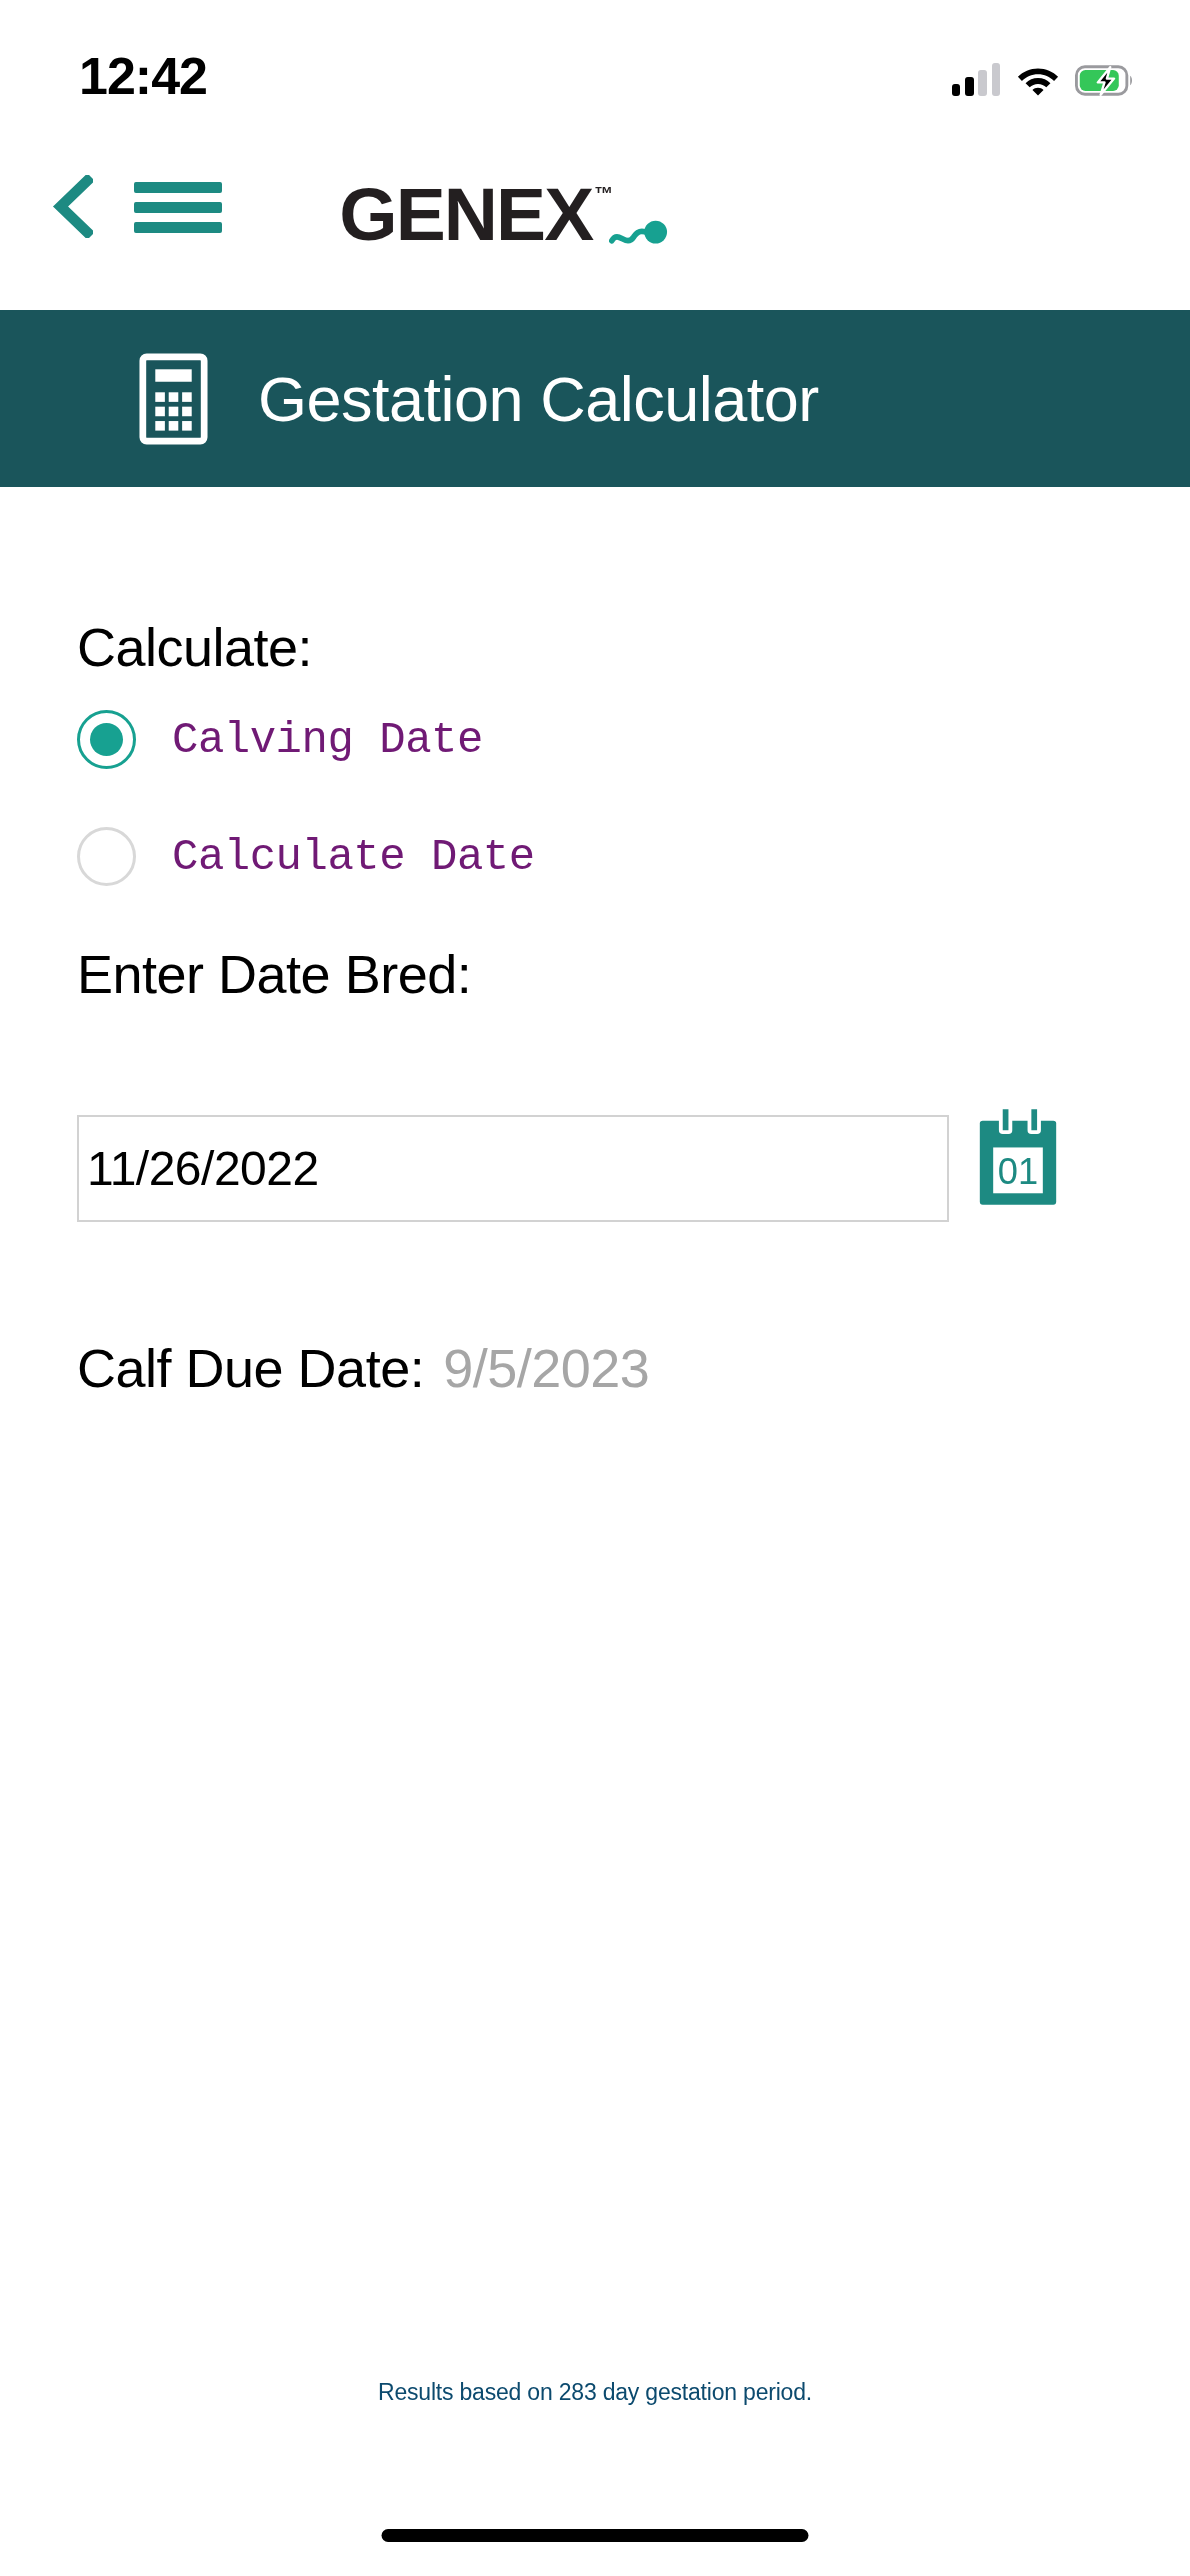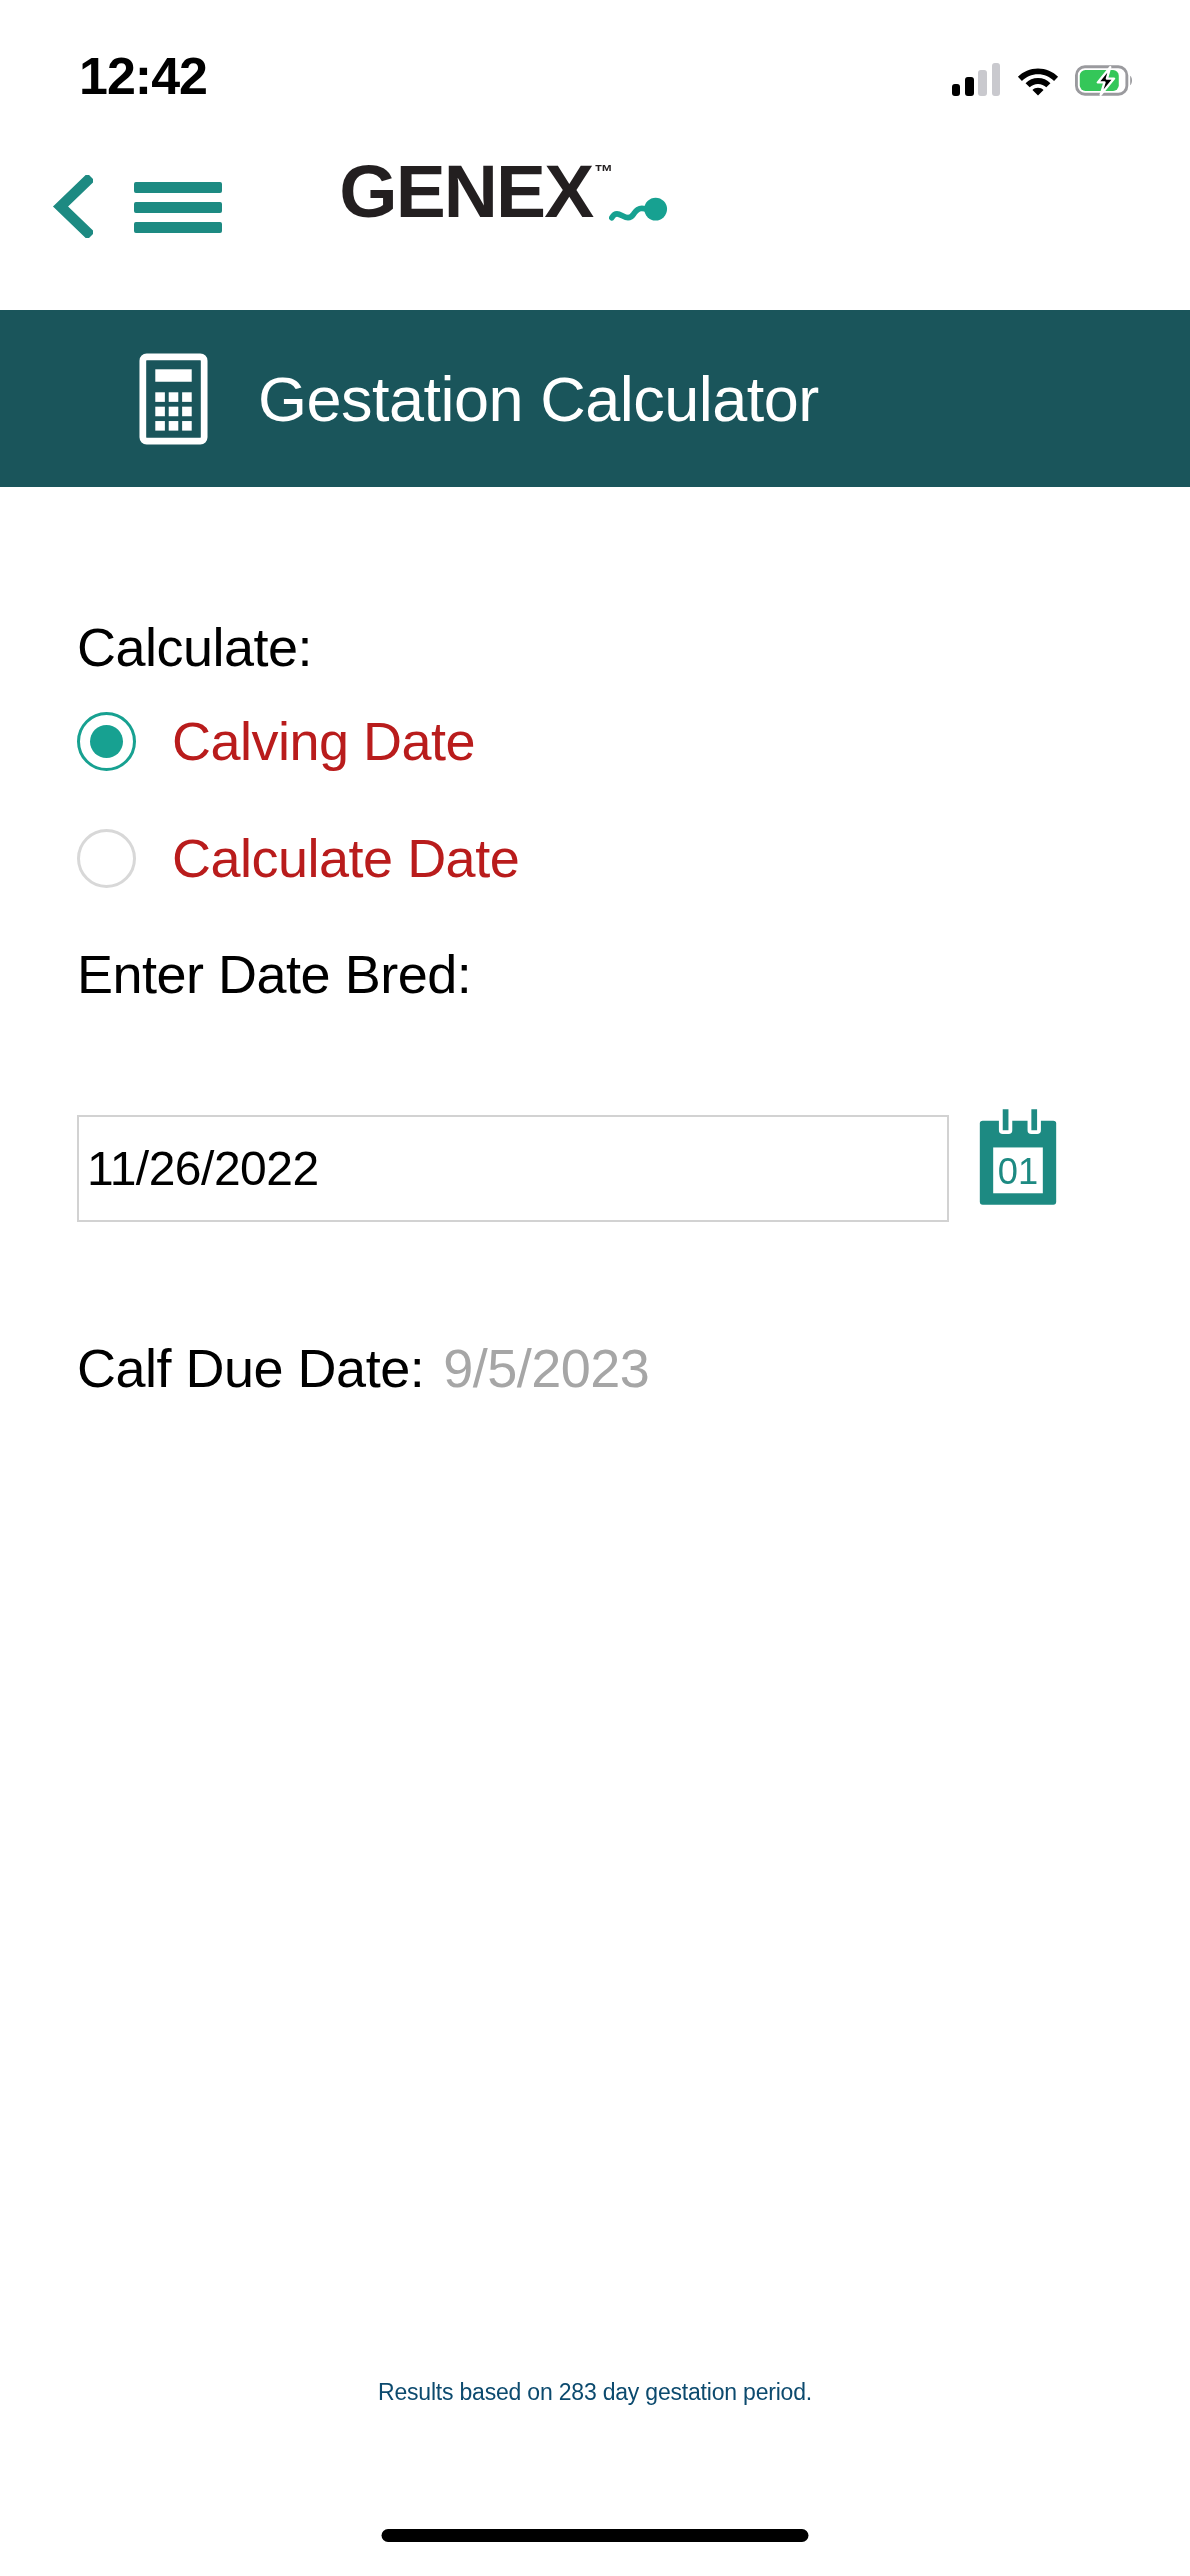--- a/index.html
+++ b/index.html
@@ -87,21 +87,21 @@
   .menu-btn span {
     display: block;
     width: 88px; height: 11.5px;
     background: #1d8a82;
     border-radius: 1.9px;
   }
   .brand {
     position: absolute;
     left: 0; top: 0;
     width: 998px; height: 125px;
-    display: flex; justify-content: center;
+    display: flex; align-items: center; justify-content: center;
     pointer-events: none;
   }
   .brand-inner {
     display: flex;
     align-items: flex-start;
     margin-left: 9.6px;
   }
   .brand-word {
     font-family: "Liberation Sans", sans-serif;
     font-size: 75px;
@@ -175,24 +175,25 @@
   }
   .radio-row.selected .radio-ring { border-color: #17a191; }
   .radio-dot {
     width: 33px; height: 33px;
     border-radius: 50%;
     background: transparent;
   }
   .radio-row.selected .radio-dot { background: #17a191; }
   .radio-label {
     margin-left: 36px;
-    font-size: 54px;
-    color: #b91c1c;
+    font-size: 44px;
+    color: #701a75;
     letter-spacing: -0.5px;
     white-space: nowrap;
+    font-family: Liberation Mono, monospace;
   }
   .label-bred {
     position: absolute;
     left: 77px; top: 425px;
     font-size: 54px;
     color: #000000;
     letter-spacing: -0.5px;
   }
   .date-input {
     position: absolute;

